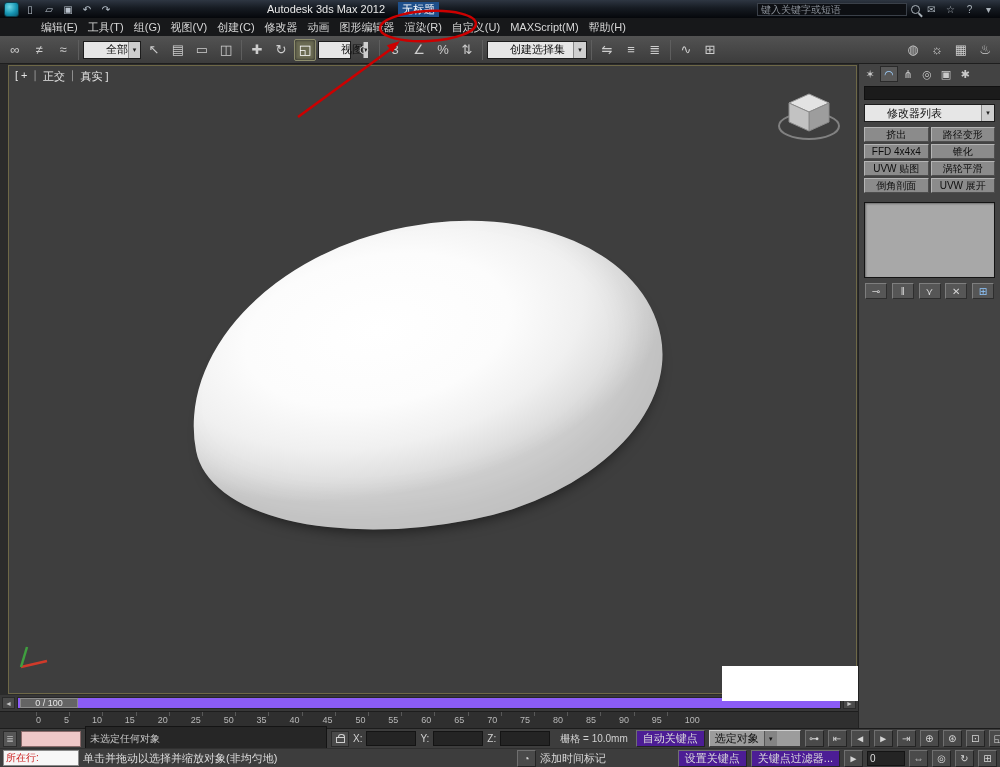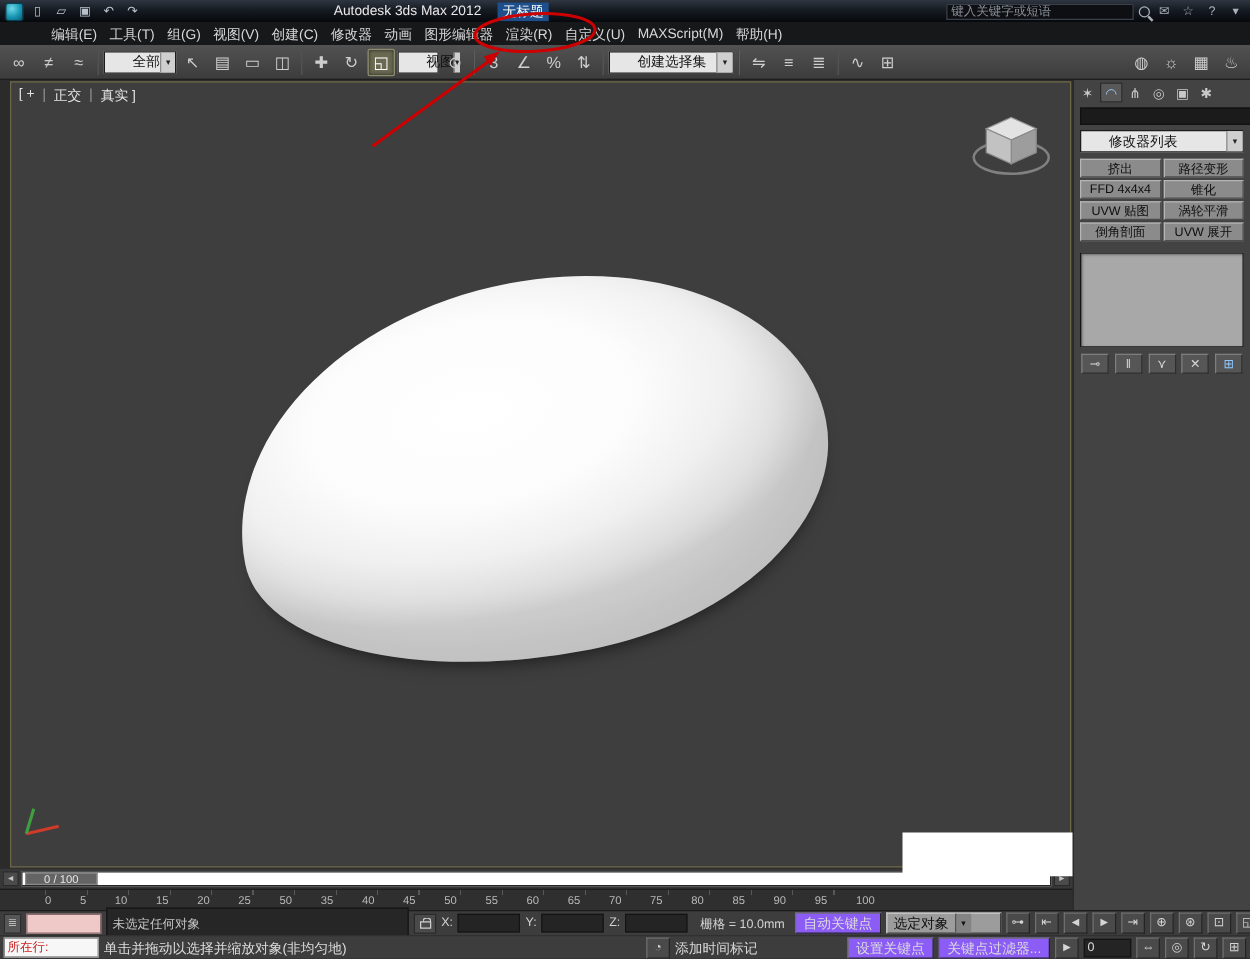--- a/index.html
+++ b/index.html
@@ -77,21 +77,21 @@
     box-shadow:inset 1px 1px 2px rgba(0,0,0,.35); }
   .stack-tools { display:flex; justify-content:space-between; margin:3px 6px; }
   .stk-btn { width:22px; height:16px; background:#565656; border:1px solid; border-color:#7e7e7e #2e2e2e #2e2e2e #7e7e7e;
     color:#d6d6d6; font-size:10px; display:flex; align-items:center; justify-content:center; }
   .stk-btn.lit { color:#8fc7ff; }
 
   
   .trackrow { left:0; top:695px; width:858px; height:16px; background:#383838; display:flex; align-items:center; padding:0 2px; gap:2px;}
   .tr-arrow { width:13px; height:12px; background:#4b4b4b; border:1px solid #2a2a2a; color:#c5c5c5; font-size:7px;
     display:flex; align-items:center; justify-content:center; flex:none;}
-  .tr-track { flex:1; height:12px; background:#ffffff; border:1px solid #262626; position:relative; }
+  .tr-track { flex:1; height:12px; background:#8b5cf6; border:1px solid #262626; position:relative; }
   .tr-handle { position:absolute; left:2px; top:0; width:58px; height:10px; background:#646464; border:1px solid #8a8a8a;
     color:#e6e6e6; font-size:9px; display:flex; align-items:center; justify-content:center; }
   .rulerrow { left:0; top:711px; width:858px; height:17px; background:#2f2f2f; border-top:1px solid #1d1d1d; }
   .ruler-ticks { position:absolute; left:36px; top:3px; width:664px; display:flex; justify-content:space-between;
     color:#b8b8b8; font-size:9px; }
   .ruler-lines { position:absolute; left:36px; top:0; width:664px; height:4px;
     background:repeating-linear-gradient(90deg,#585858 0 1px,transparent 1px 33.2px); }
 
   
   .srow { width:1000px; background:#3d3d3d; display:flex; align-items:center; gap:4px; padding:0 3px; }
@@ -106,21 +106,21 @@
     display:flex; align-items:center; padding:12px 4px; flex:none;}
   .status-msg { width:242px; }
   .padlock-btn { width:18px; height:16px; background:#4a4a4a; border:1px solid #2a2a2a;
     display:flex; align-items:center; justify-content:center; flex:none;}
   .padlock { width:9px; height:6px; border:1px solid #cfcfcf; position:relative; margin-top:3px;}
   .padlock::before { content:""; position:absolute; top:-4px; left:1px; width:5px; height:3px;
     border:1px solid #cfcfcf; border-bottom:none; border-radius:3px 3px 0 0; }
   .xyz-label { color:#d2d2d2; font-size:10px; flex:none;}
   .xyz-input { width:50px; height:15px; background:#242424; border:1px solid #141414; color:#ccc; font-size:10px; flex:none;}
   .grid-label { color:#d2d2d2; font-size:10px; margin-left:6px; flex:none; white-space:nowrap;}
-  .sbtn { height:17px; background:#8b5cf6; border:1px solid; border-color:#6f6f6f #242424 #242424 #6f6f6f;
+  .sbtn { height:17px; background:#4c1d95; border:1px solid; border-color:#6f6f6f #242424 #242424 #6f6f6f;
     color:#dcdcdc; font-size:11px; padding:3px 6px; display:flex; align-items:center; justify-content:center; flex:none; white-space:nowrap;}
   .sel-dd { height:17px; background:#9c9c9c; border:1px solid; border-color:#cfcfcf #3c3c3c #3c3c3c #cfcfcf;
     color:#0c0c0c; font-size:11px; display:flex; align-items:center; flex:none;}
   .sel-dd .dd-text{ padding:0 5px; }
   .sel-dd .dd-arrow{ width:13px; height:100%; background:#848484; border-left:1px solid #555;
     display:flex; align-items:center; justify-content:center; font-size:7px; color:#111;}
   .mini-btn { width:19px; height:17px; background:#4a4a4a; border:1px solid; border-color:#6f6f6f #242424 #242424 #6f6f6f;
     color:#d5d5d5; font-size:10px; display:flex; align-items:center; justify-content:center; flex:none;}
   .time-field { width:38px; height:15px; background:#242424; border:1px solid #141414; color:#ddd; font-size:10px;
     padding:0 2px; flex:none;}

